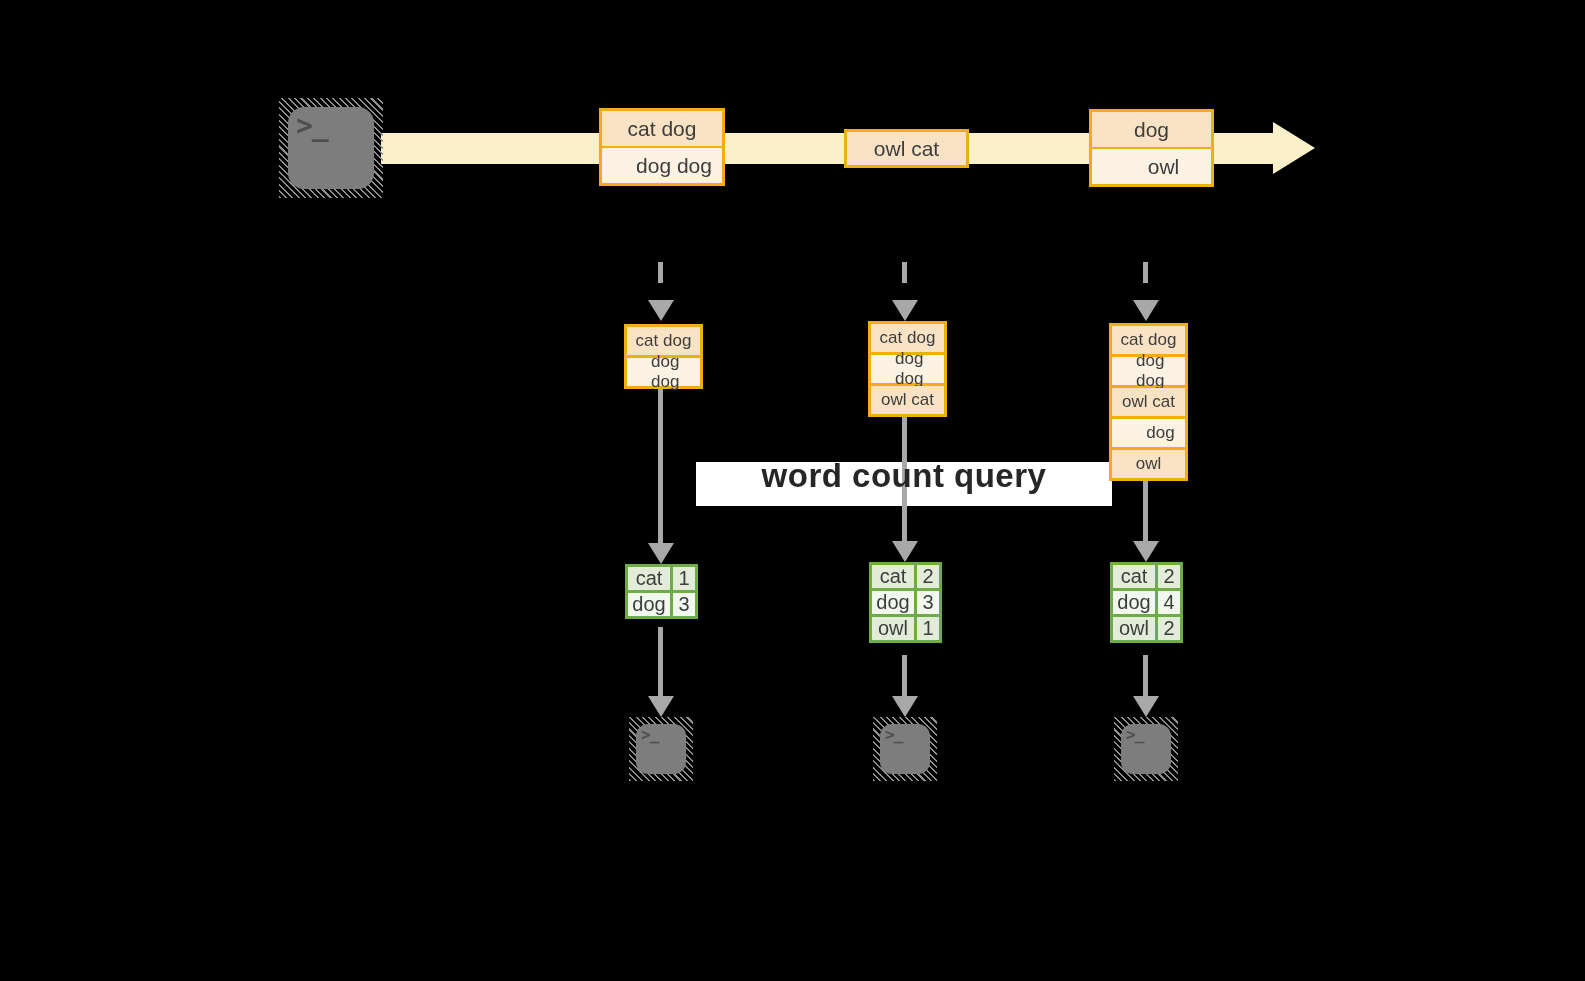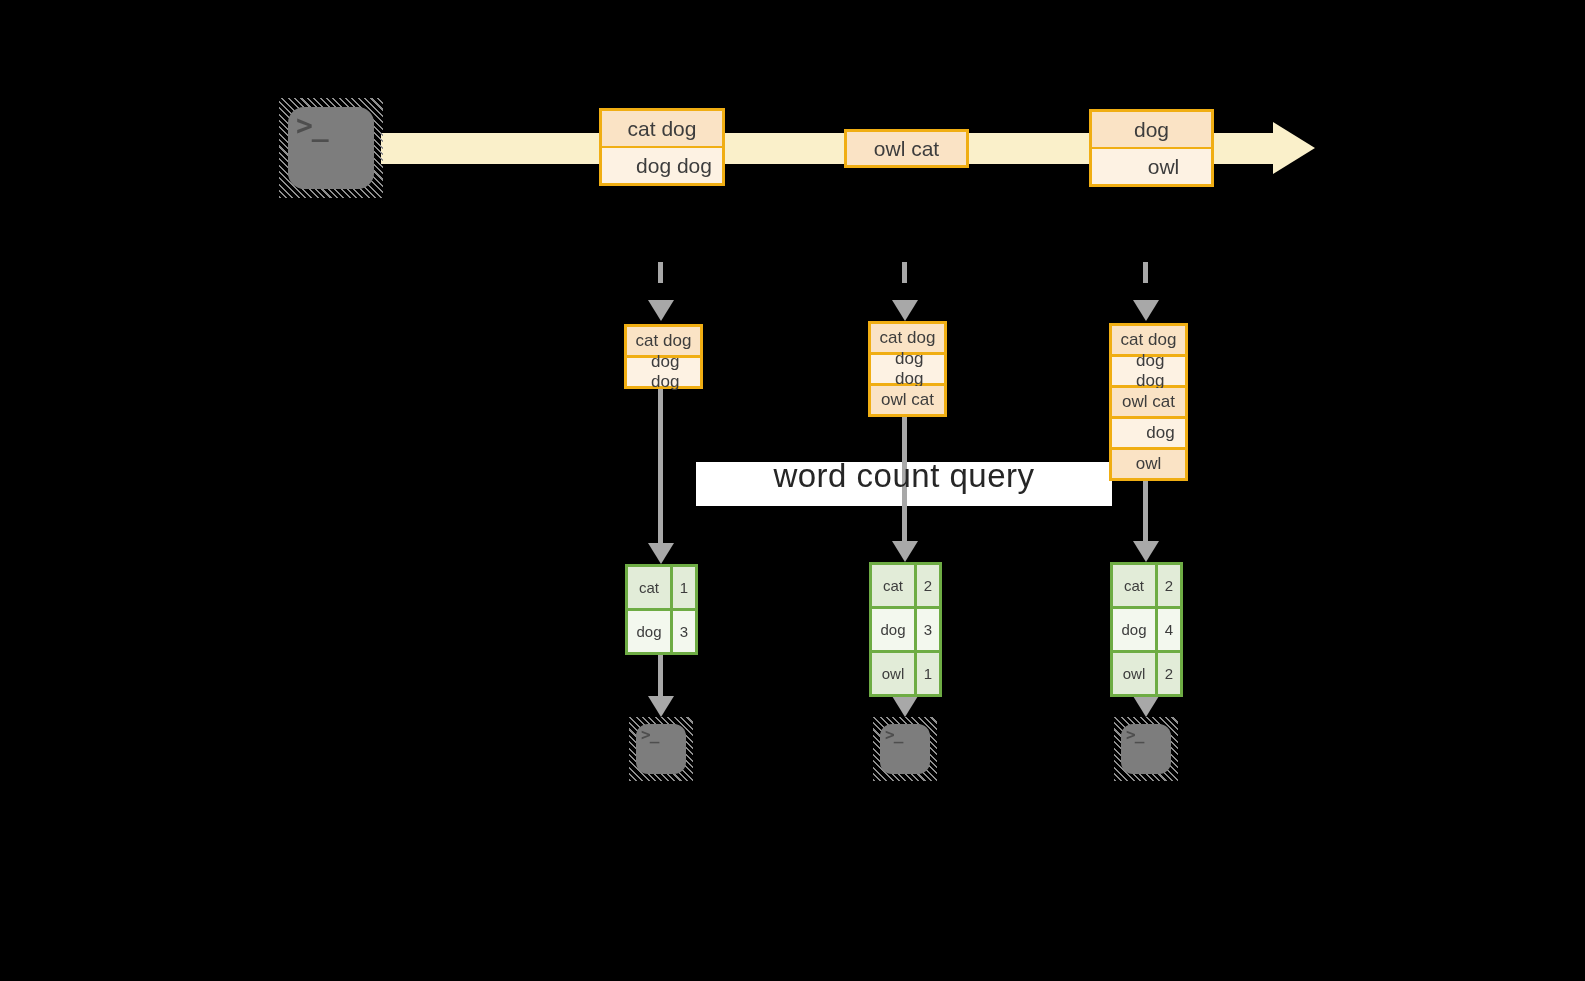--- a/index.html
+++ b/index.html
@@ -23,21 +23,21 @@
   .ocell{display:flex;align-items:center;justify-content:center;color:#3D3D3D;}
   .c-dark{background:#FAE3C5;}
   .c-light{background:#FDF2E3;padding-left:24px;}
   .top-box .ocell{height:35px;font-size:21px;}
   .top-box.single .ocell{height:33px;}
   .stack{row-gap:3px;z-index:4;}
   .stack .ocell{height:28px;font-size:17px;}
 
   
   .gtable{display:grid;grid-template-columns:42px 22px;gap:3px;background:#6EAC44;padding:3px;z-index:4;}
-  .gcell{display:flex;align-items:center;justify-content:center;height:41px;font-size:15px;color:#3D3D3D;}
+  .gcell{display:flex;align-items:center;justify-content:center;height:23px;font-size:20px;color:#3D3D3D;}
   .g-dark{background:#E2ECD8;}
   .g-light{background:#F3F8EE;}
 
   
   .varrow{width:5px;background:#A8A8A8;z-index:2;}
   .varrow.dashed{background:repeating-linear-gradient(to bottom,#A8A8A8 0 21px,transparent 21px 38px);}
   .varrow::after{content:"";position:absolute;top:100%;left:50%;margin-left:-13px;
     border-left:13px solid transparent;border-right:13px solid transparent;border-top:21px solid #A8A8A8;}
 
   
@@ -85,21 +85,21 @@
   </div>
   <div class="abs obox stack" style="left:1109px;top:323px;width:73px;">
     <div class="ocell c-dark">cat dog</div>
     <div class="ocell c-light">dog dog</div>
     <div class="ocell c-dark">owl cat</div>
     <div class="ocell c-light">dog</div>
     <div class="ocell c-dark">owl</div>
   </div>
 
   <div class="abs banner-bg" style="left:696px;top:462px;width:416px;height:44px;"></div>
-  <div class="abs banner-text" style="left:696px;top:462px;width:416px;height:28px;">word count query</div>
+  <div class="abs banner-text" style="left:696px;top:462px;width:416px;height:28px;font-weight:bold;">word count query</div>
 
   <div class="abs varrow" style="left:658px;top:389px;height:154px;"></div>
   <div class="abs varrow" style="left:902px;top:417px;height:124px;"></div>
   <div class="abs varrow" style="left:1143px;top:481px;height:60px;"></div>
 
   <div class="abs gtable" style="left:625px;top:564px;">
     <div class="gcell g-dark">cat</div>
     <div class="gcell g-dark">1</div>
     <div class="gcell g-light">dog</div>
     <div class="gcell g-light">3</div>

